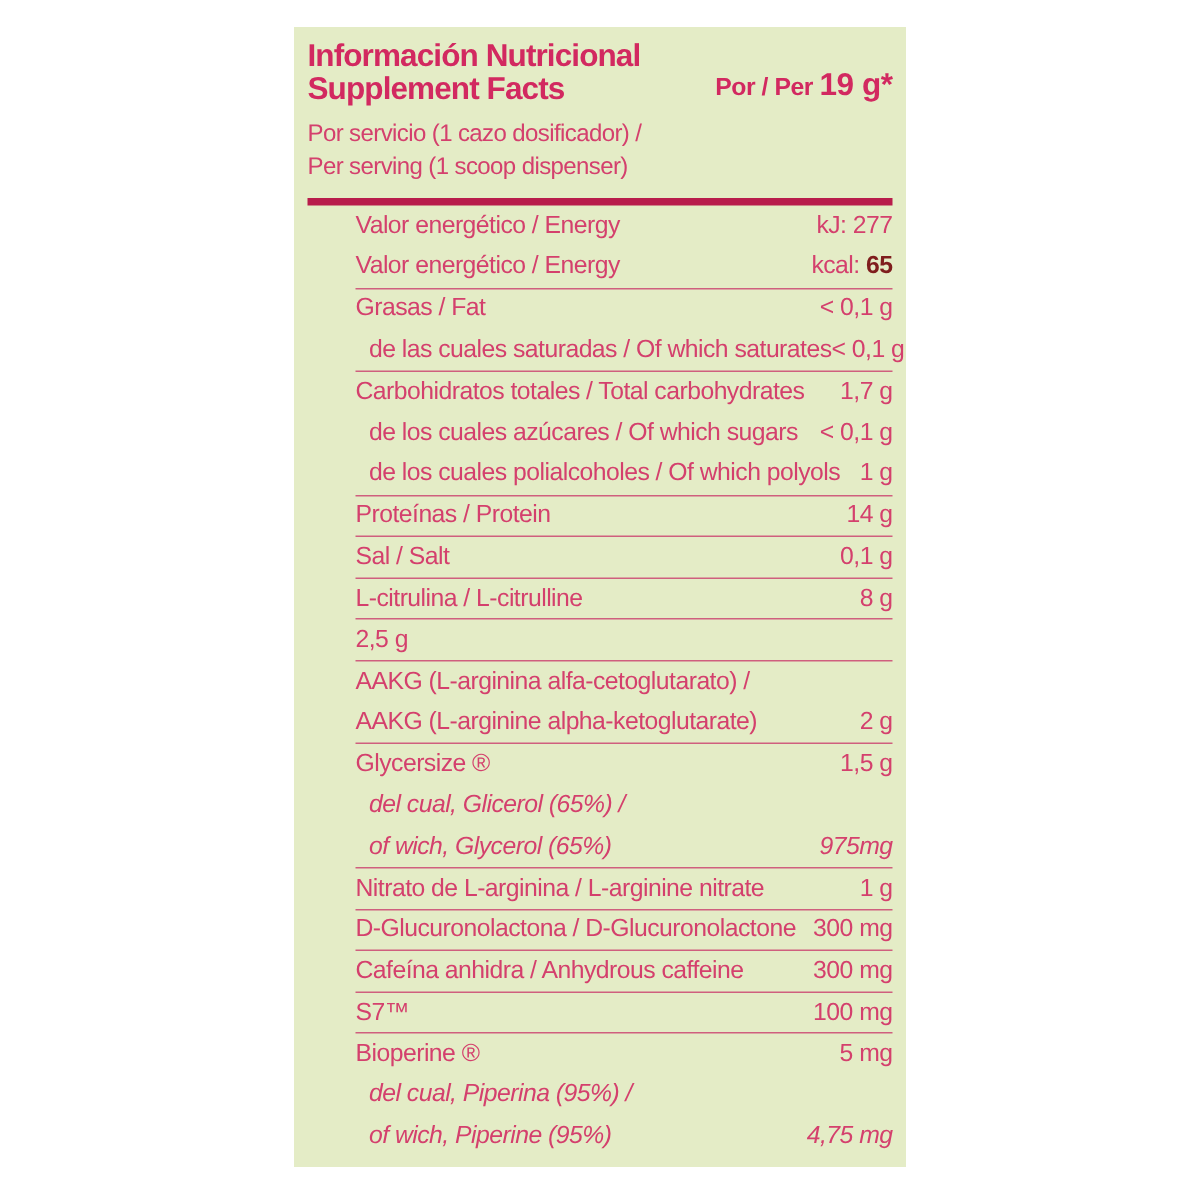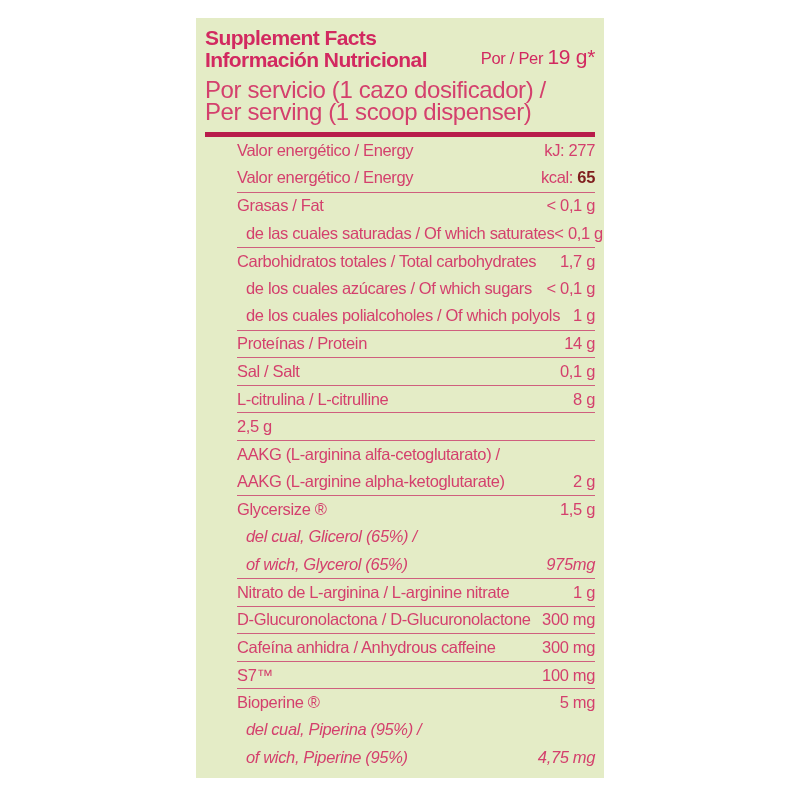--- a/index.html
+++ b/index.html
@@ -29,30 +29,30 @@
   }
   .titles {
     font-weight: bold;
     font-size: 21px;
     line-height: 21.5px;
     letter-spacing: -0.6px;
     color: #d22960;
     white-space: nowrap;
   }
   .per {
-    font-weight: normal;
+    font-weight: bold;
     color: #d22960;
     font-size: 16.5px;
     letter-spacing: -0.3px;
     white-space: nowrap;
     padding-bottom: 1px;
   }
   .per .amount { font-size: 21px; }
   .serving {
-    font-size: 24px;
+    font-size: 16px;
     line-height: 21.5px;
     margin-top: 9px;
     letter-spacing: -0.4px;
   }
   .thick-rule {
     height: 4.5px;
     background: #b81c4b;
     margin-top: 10px;
   }
   .rows { margin-top: 0; margin-left: 32px; }
@@ -70,22 +70,22 @@
   .row.indent .label { padding-left: 9px; }
   .row.italic { font-style: italic; text-align: right; }
   .row .value b { color: #7f1d1d; }
 </style>
 </head>
 <body>
 
 <div class="panel">
   <div class="hdr">
     <div class="titles">
+      <div>Información Nutricional</div>
       <div>Supplement Facts</div>
-      <div>Información Nutricional</div>
     </div>
     <div class="per">
       <span>Por / Per</span>
       <span class="amount">19 g*</span>
     </div>
   </div>
   <div class="serving">
     <div>Por servicio (1 cazo dosificador) /</div>
     <div>Per serving (1 scoop dispenser)</div>
   </div>

